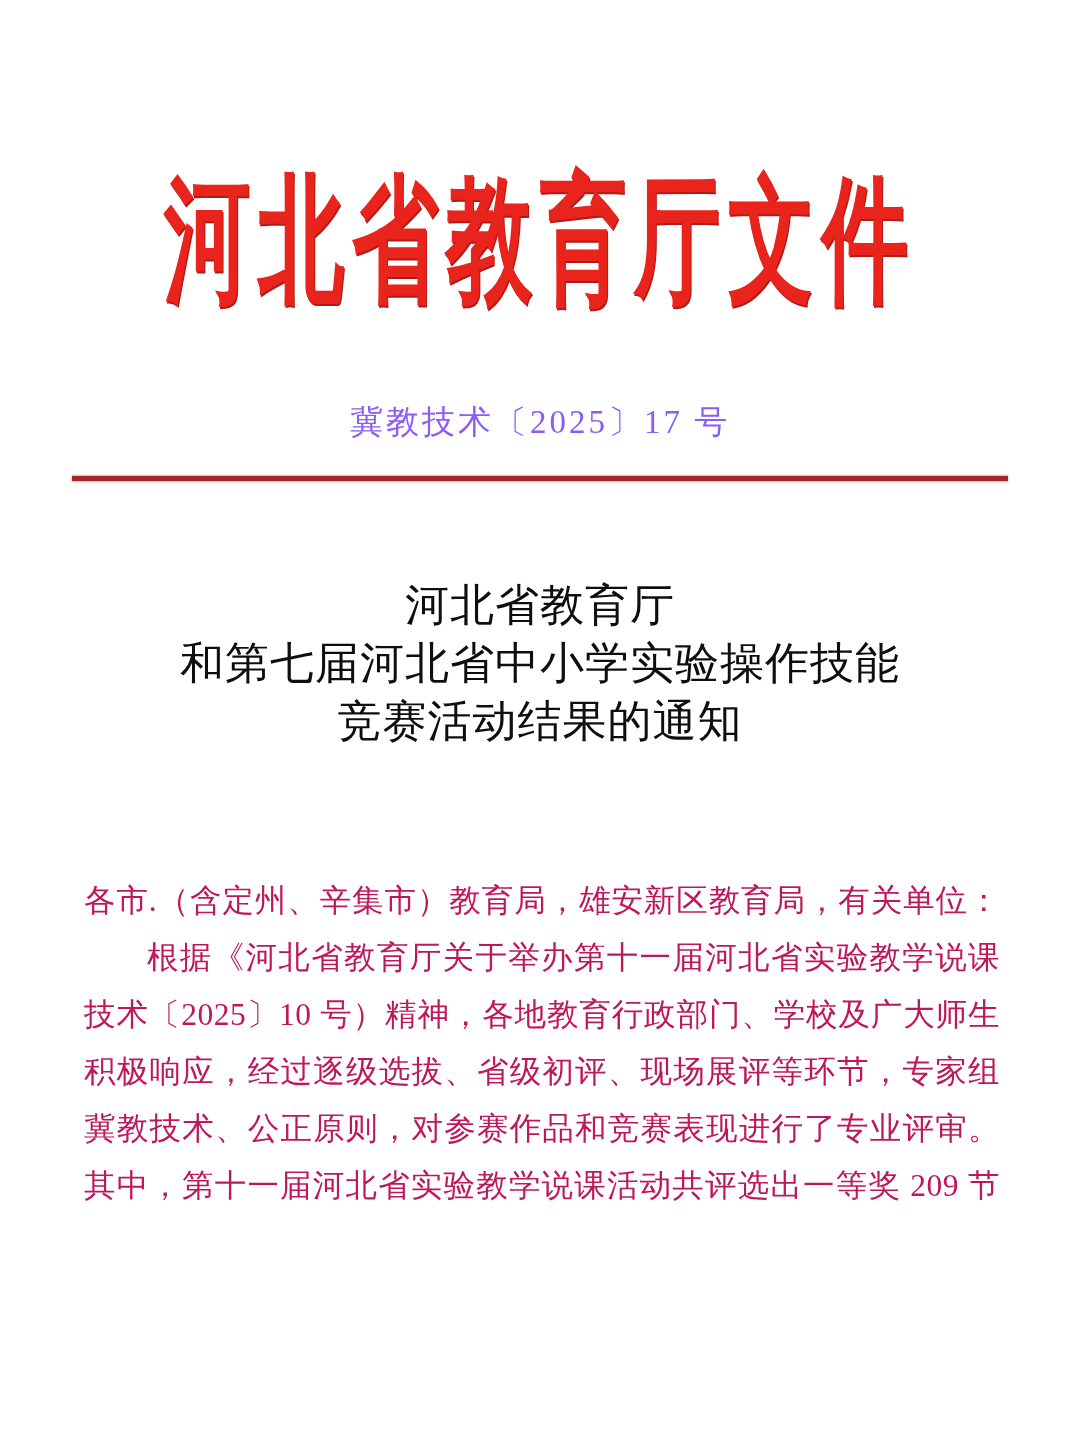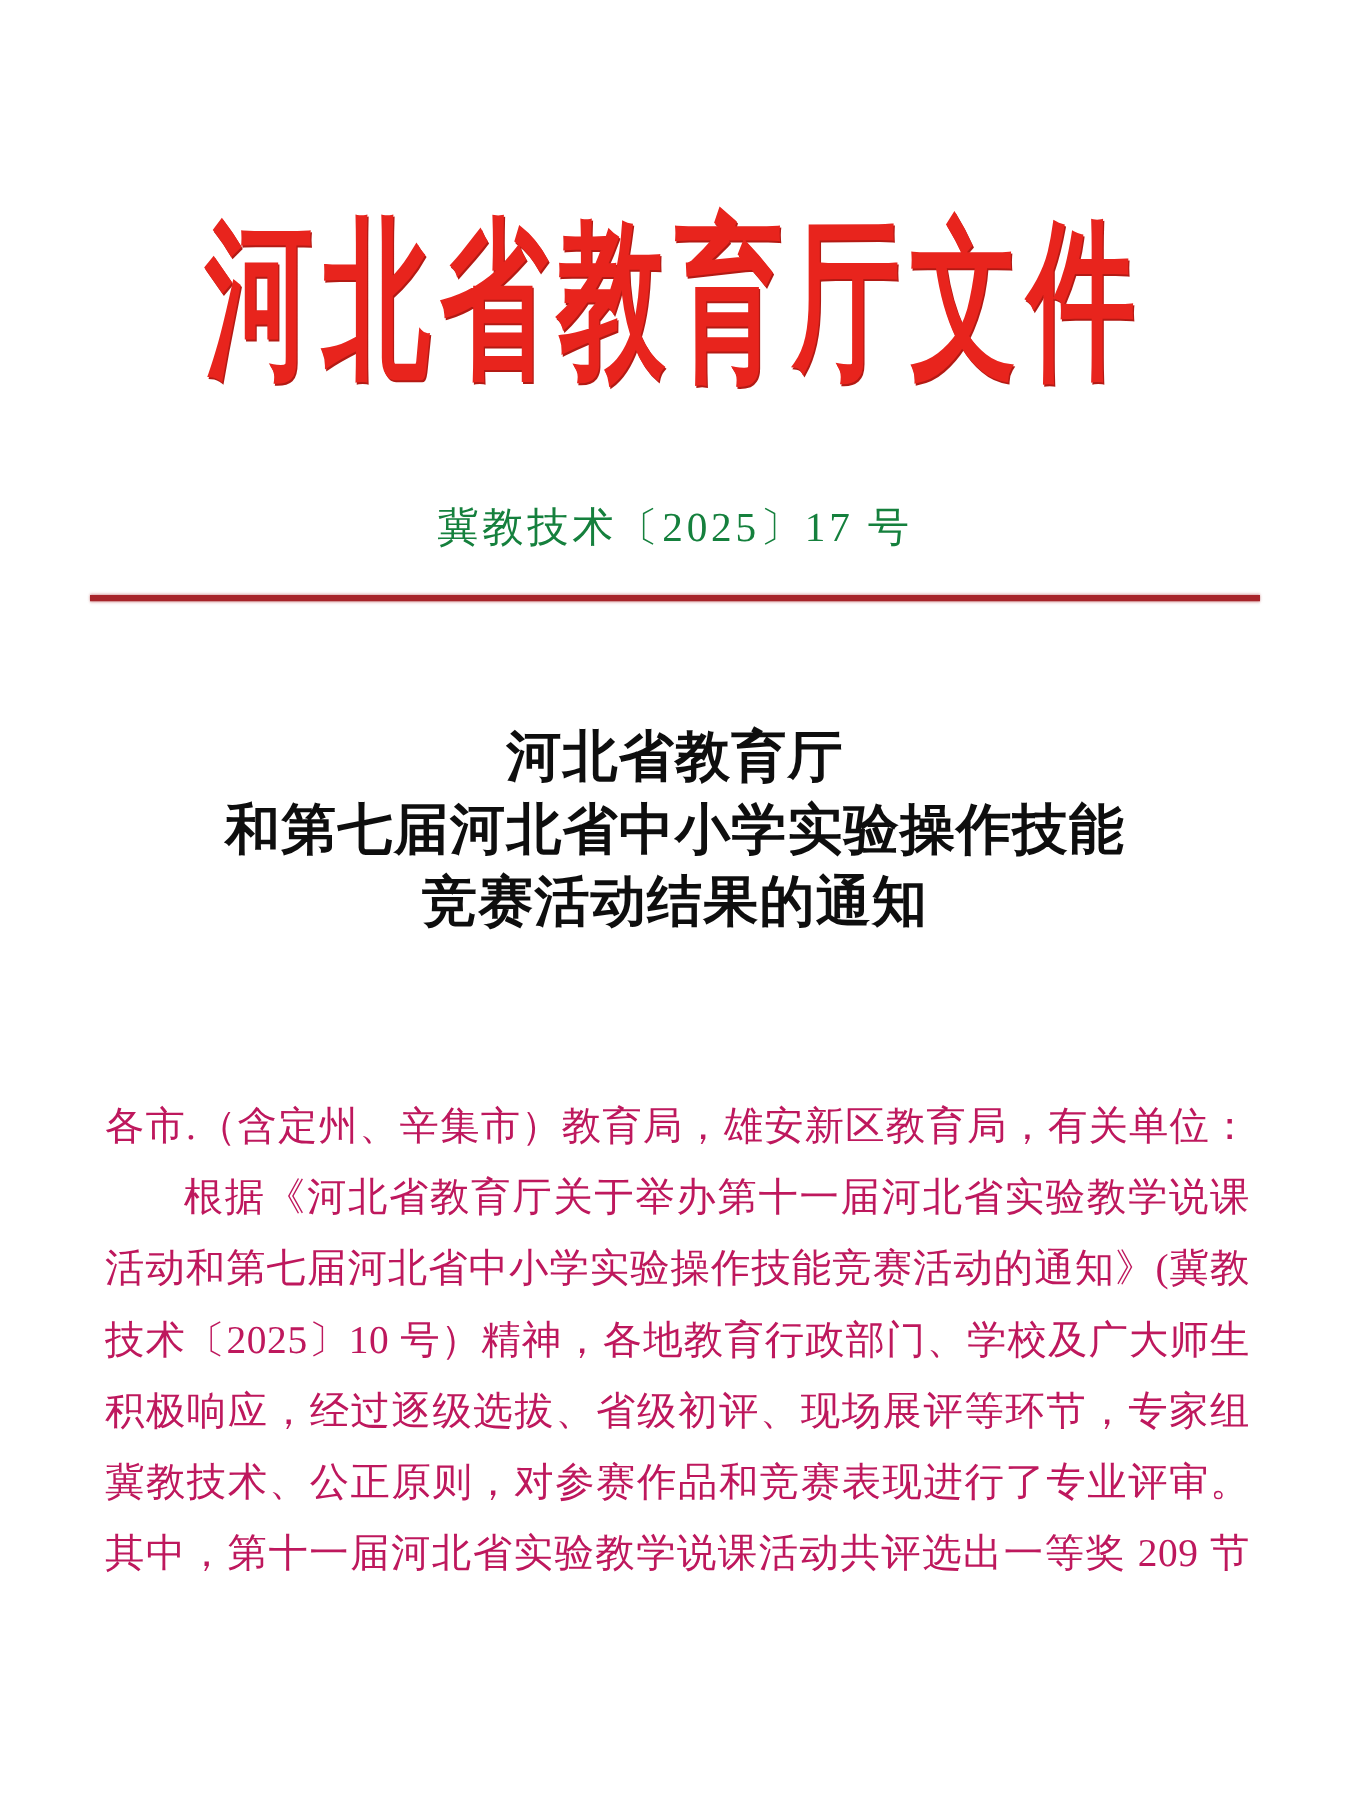--- a/index.html
+++ b/index.html
@@ -35,21 +35,21 @@
   }
 
   
   .doc-number {
     position: absolute;
     top: 400px;
     left: 0;
     width: 100%;
     text-align: center;
     font-size: 33px;
-    color: #15803d;
+    color: #8b5cf6;
     letter-spacing: 3px;
     white-space: nowrap;
   }
 
   
   .red-rule {
     position: absolute;
     top: 476px;
     left: 72px;
     width: 936px;
@@ -62,21 +62,21 @@
   .title-block {
     position: absolute;
     top: 577px;
     left: 0;
     width: 100%;
     text-align: center;
     color: #0e0e0e;
   }
   .title-line {
     font-size: 44px;
-    font-weight: bold;
+    font-weight: normal;
     line-height: 58px;
     letter-spacing: 1px;
     white-space: nowrap;
   }
 
   
   .body-block {
     position: absolute;
     top: 872px;
     left: 84px;
@@ -141,21 +141,20 @@
 
   <div class="title-block">
     <div class="title-line">河北省教育厅</div>
     <div class="title-line">和第七届河北省中小学实验操作技能</div>
     <div class="title-line">竞赛活动结果的通知</div>
   </div>
 
   <div class="body-block">
     <div class="body-line">各市.（含定州、辛集市）教育局，雄安新区教育局，有关单位：</div>
     <div class="body-line indent">根据《河北省教育厅关于举办第十一届河北省实验教学说课</div>
-    <div class="body-line">活动和第七届河北省中小学实验操作技能竞赛活动的通知》(冀教</div>
     <div class="body-line">技术〔2025〕10 号）精神，各地教育行政部门、学校及广大师生</div>
     <div class="body-line">积极响应，经过逐级选拔、省级初评、现场展评等环节，专家组</div>
     <div class="body-line">冀教技术、公正原则，对参赛作品和竞赛表现进行了专业评审。</div>
     <div class="body-line">其中，第十一届河北省实验教学说课活动共评选出一等奖 209 节</div>
   </div>
 
   <div class="page-number">- 1 -</div>
 
   <div class="watermark">搜狐号@冀域网</div>
 

